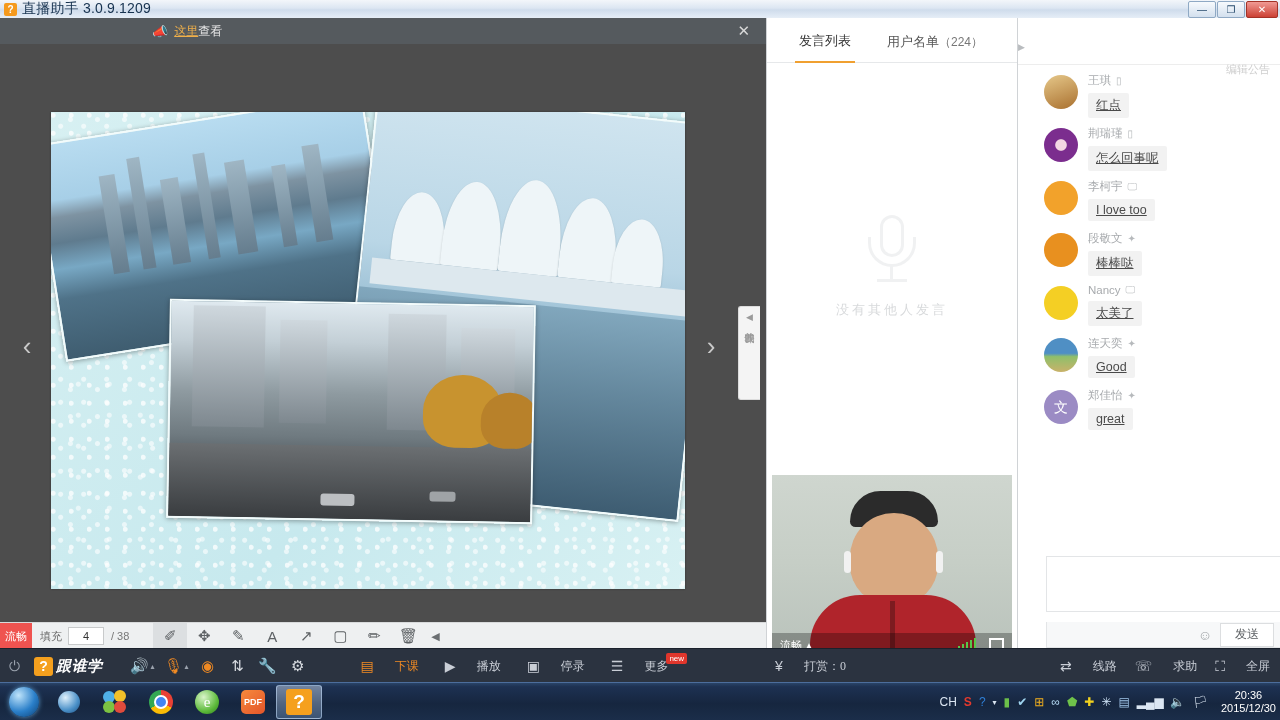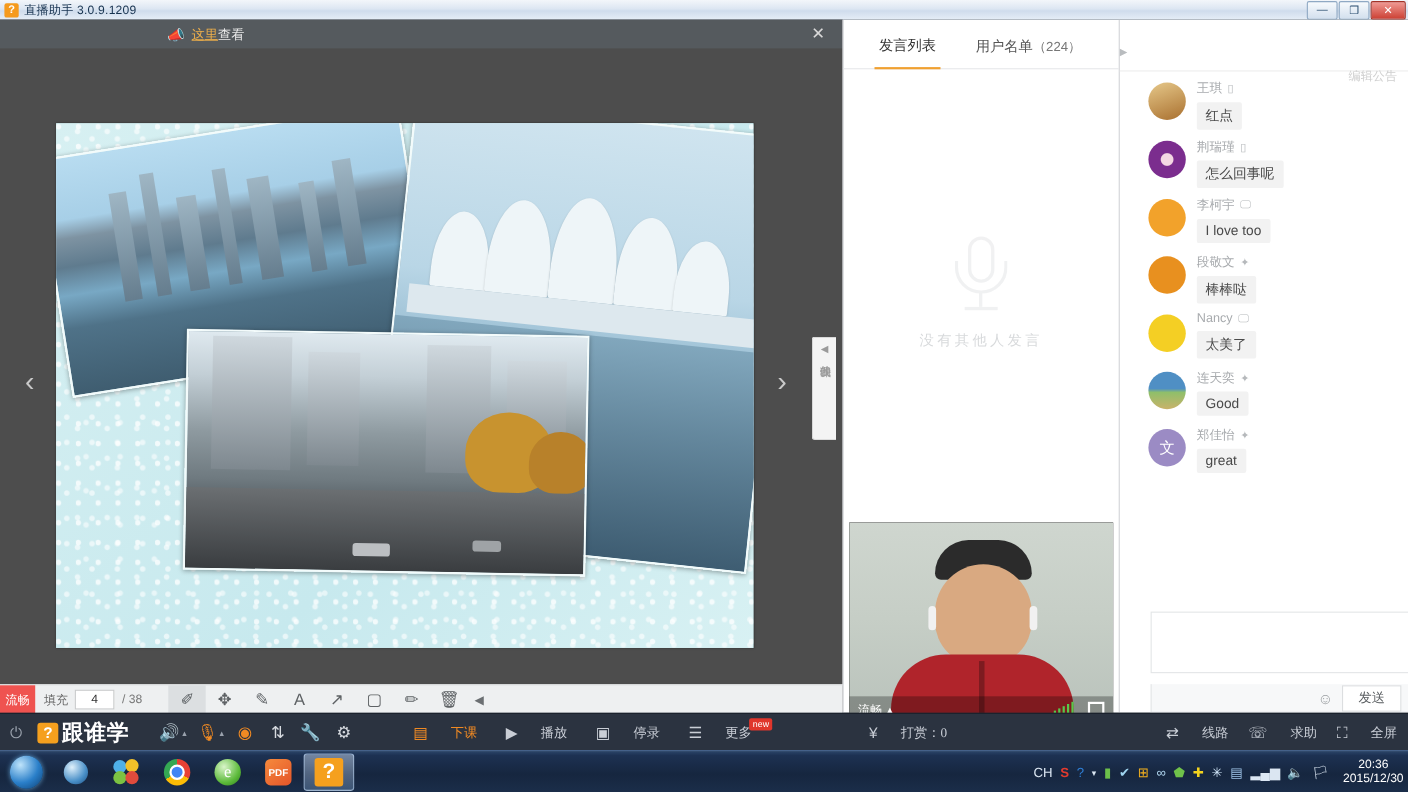--- a/index.html
+++ b/index.html
@@ -5,21 +5,21 @@
   html,body{margin:0;padding:0;}
   body{width:1280px;height:720px;overflow:hidden;font-family:"Liberation Sans",sans-serif;background:#1b2433;}
   #app{position:relative;width:1280px;height:720px;}
 
   
   .titlebar{position:absolute;left:0;top:0;width:1280px;height:18px;
     background:linear-gradient(to bottom,#f3f6fa 0%,#dce6f2 45%,#cfdcec 55%,#e6eef7 100%);
     border-bottom:1px solid #9fb4cc;display:flex;align-items:center;}
   .tb-ico{width:13px;height:13px;margin:0 5px 0 4px;background:#f59a1d;border-radius:2px;
     color:#fff;font-size:10px;font-weight:bold;text-align:center;line-height:13px;}
-  .tb-title{font-size:11px;color:#16324f;letter-spacing:.2px;}
+  .tb-title{font-size:14px;color:#16324f;letter-spacing:.2px;}
   .tb-btns{position:absolute;right:2px;top:1px;display:flex;gap:1px;}
   .tb-btn{width:26px;height:15px;border:1px solid #8fa9c4;border-radius:2px;
     background:linear-gradient(to bottom,#f7fafd,#d3e0ee);display:flex;align-items:center;
     justify-content:center;font-size:10px;color:#274b6d;}
   .tb-btn.close{background:linear-gradient(to bottom,#f09a94,#cc4134);border-color:#a33328;color:#fff;width:30px;}
 
   
   .stage{position:absolute;left:0;top:18px;width:1280px;height:630px;background:#4a4a4a;}
 
   
@@ -125,41 +125,41 @@
   .notice .nt{position:absolute;left:12px;top:14px;font-size:12px;color:#6e7277;}
   .notice .collapse{position:absolute;left:0px;top:24px;width:10px;height:16px;color:#b9bcbf;font-size:9px;}
   .mark{position:absolute;right:10px;top:44px;font-size:11px;color:#cfcfcf;}
 
   .chat{position:absolute;left:14px;top:47px;width:262px;height:490px;overflow:hidden;}
   .msg{position:relative;min-height:52px;padding:8px 10px 0 56px;box-sizing:border-box;}
   .av{position:absolute;left:12px;top:10px;width:34px;height:34px;border-radius:50%;overflow:hidden;}
   .uname{font-size:11.5px;color:#a8abae;display:flex;align-items:center;gap:5px;}
   .dev{font-size:10px;color:#b6b9bc;}
   .bubble{display:inline-block;margin-top:5px;background:#f2f2f2;color:#4a4a4a;font-size:12.5px;
-    padding:4px 8px;border-radius:2px;}
+    padding:4px 8px;border-radius:2px;text-decoration:underline;}
 
   .chat-input{position:absolute;left:28px;top:538px;width:238px;height:56px;
     border:1px solid #e3e5e7;background:#fff;box-sizing:border-box;}
   .chat-actions{position:absolute;left:28px;top:604px;width:238px;height:26px;
     background:#f7f8f9;border:1px solid #e3e5e7;border-top:none;box-sizing:border-box;
     display:flex;align-items:center;justify-content:flex-end;}
   .emoji{font-size:14px;color:#9a9ea1;margin-right:8px;}
   .send-btn{width:52px;height:22px;border:1px solid #dcdee0;background:#fff;font-size:12px;
     color:#5c6063;display:flex;align-items:center;justify-content:center;margin-right:9px;cursor:pointer;}
 
   
   .ctrlbar{position:absolute;left:0;top:648px;width:1280px;height:34px;background:#2b3340;
     border-top:1px solid #1a212c;display:flex;align-items:center;}
   .cb-item{display:flex;align-items:center;color:#c9ced6;font-size:12px;cursor:pointer;}
   .cb-ico{font-size:14px;}
   .power{margin-left:9px;color:#9aa2ad;font-size:14px;}
   .logo{display:flex;align-items:center;margin-left:14px;}
   .logo-q{width:19px;height:19px;background:#f5a01e;border-radius:3px;color:#fff;font-weight:bold;
     font-size:14px;text-align:center;line-height:19px;}
-  .logo-t{margin-left:3px;color:#fff;font-size:20px;font-weight:bold;letter-spacing:.5px;}
+  .logo-t{margin-left:3px;color:#fff;font-size:15px;font-weight:bold;letter-spacing:.5px;font-style:italic;}
   .cb-ico-btn{width:30px;height:34px;display:flex;align-items:center;justify-content:center;
     color:#d7dbe0;font-size:15px;cursor:pointer;}
   .cb-ico-btn.orange{color:#f08a23;}
   .caret{color:#9aa2ad;font-size:8px;margin-left:-4px;margin-right:4px;}
   .cb-lbl{margin-left:21px;font-family:Liberation Serif, serif;}
   .newbadge{position:relative;top:-8px;left:-2px;background:#e0362c;color:#fff;font-size:8px;
     padding:1px 3px;border-radius:2px;}
   .cb-right{position:absolute;right:10px;display:flex;align-items:center;gap:18px;}
 
   

